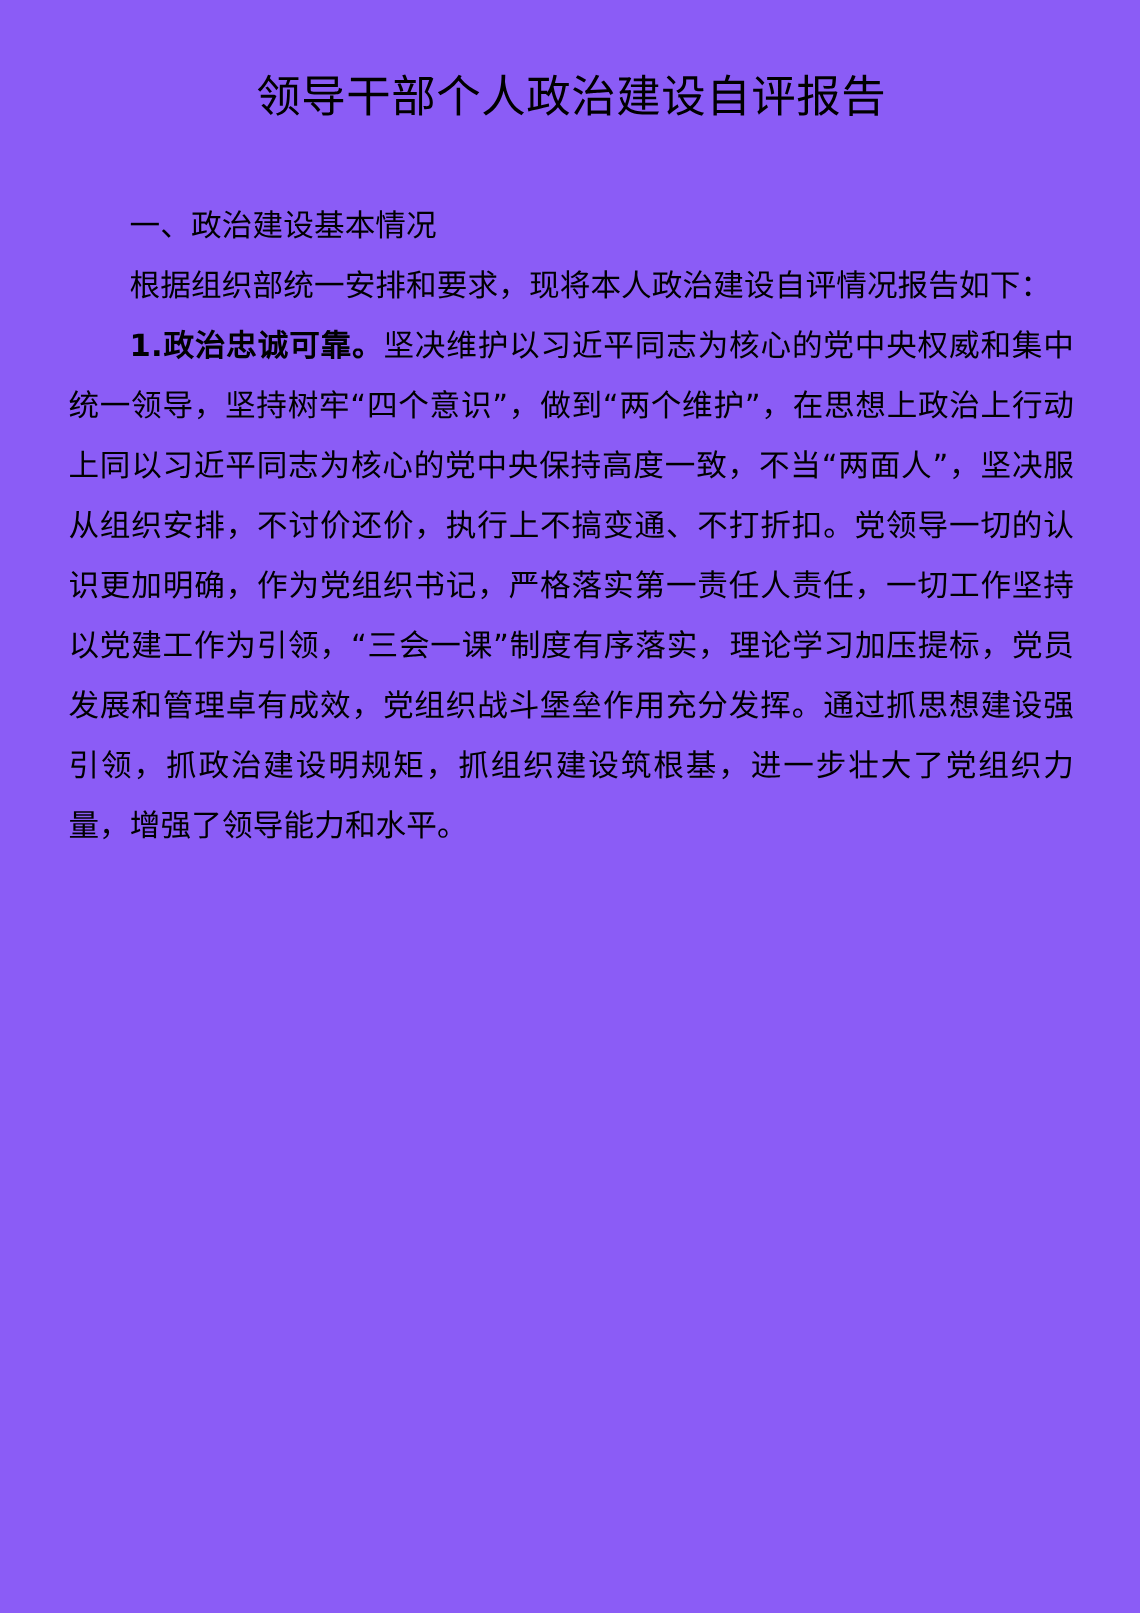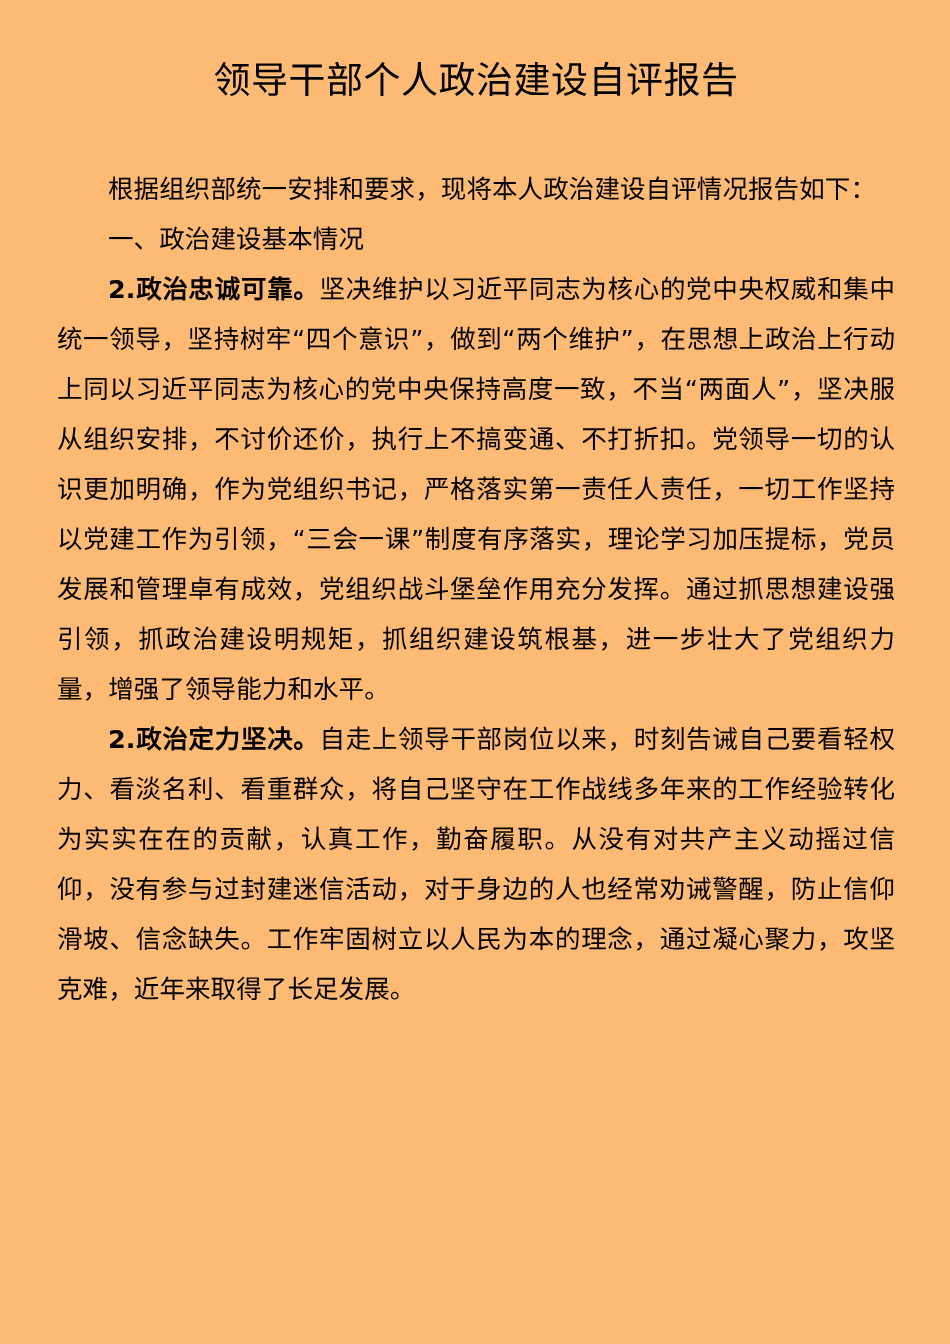--- a/index.html
+++ b/index.html
@@ -9,21 +9,21 @@
     background: #ffffff;
   }
   body {
     font-family: "DejaVu Sans", "Liberation Sans", sans-serif;
     color: #000000;
   }
   .page {
     position: relative;
     width: 950px;
     height: 1344px;
-    background: #fdba74;
+    background: #8b5cf6;
     box-sizing: border-box;
     overflow: hidden;
   }
   .doc-body {
     position: absolute;
     left: 57px;
     top: 0;
     width: 838px;
   }
   .doc-title {
@@ -61,23 +61,22 @@
 </head>
 <body>
 
 <div class="page">
   <div class="doc-body">
 
     <h1 class="doc-title">领导干部个人政治建设自评报告</h1>
 
     <div class="spacer-after-title"></div>
 
+    <p class="para indent">一、政治建设基本情况</p>
+
     <p class="para indent">根据组织部统一安排和要求，现将本人政治建设自评情况报告如下：</p>
 
-    <p class="para indent">一、政治建设基本情况</p>
 
+    <p class="para indent"><span class="lead">1.政治忠诚可靠。</span><span>坚决维护以习近平同志为核心的党中央权威和集中统一领导，坚持树牢“四个意识”，做到“两个维护”，在思想上政治上行动上同以习近平同志为核心的党中央保持高度一致，不当“两面人”，坚决服从组织安排，不讨价还价，执行上不搞变通、不打折扣。党领导一切的认识更加明确，作为党组织书记，严格落实第一责任人责任，一切工作坚持以党建工作为引领，“三会一课”制度有序落实，理论学习加压提标，党员发展和管理卓有成效，党组织战斗堡垒作用充分发挥。通过抓思想建设强引领，抓政治建设明规矩，抓组织建设筑根基，进一步壮大了党组织力量，增强了领导能力和水平。</span></p>
 
-    <p class="para indent"><span class="lead">2.政治忠诚可靠。</span><span>坚决维护以习近平同志为核心的党中央权威和集中统一领导，坚持树牢“四个意识”，做到“两个维护”，在思想上政治上行动上同以习近平同志为核心的党中央保持高度一致，不当“两面人”，坚决服从组织安排，不讨价还价，执行上不搞变通、不打折扣。党领导一切的认识更加明确，作为党组织书记，严格落实第一责任人责任，一切工作坚持以党建工作为引领，“三会一课”制度有序落实，理论学习加压提标，党员发展和管理卓有成效，党组织战斗堡垒作用充分发挥。通过抓思想建设强引领，抓政治建设明规矩，抓组织建设筑根基，进一步壮大了党组织力量，增强了领导能力和水平。</span></p>
-
-    <p class="para indent"><span class="lead">2.政治定力坚决。</span><span>自走上领导干部岗位以来，时刻告诫自己要看轻权力、看淡名利、看重群众，将自己坚守在工作战线多年来的工作经验转化为实实在在的贡献，认真工作，勤奋履职。从没有对共产主义动摇过信仰，没有参与过封建迷信活动，对于身边的人也经常劝诫警醒，防止信仰滑坡、信念缺失。工作牢固树立以人民为本的理念，通过凝心聚力，攻坚克难，近年来取得了长足发展。</span></p>
 
   </div>
 </div>
 
 </body></html>

